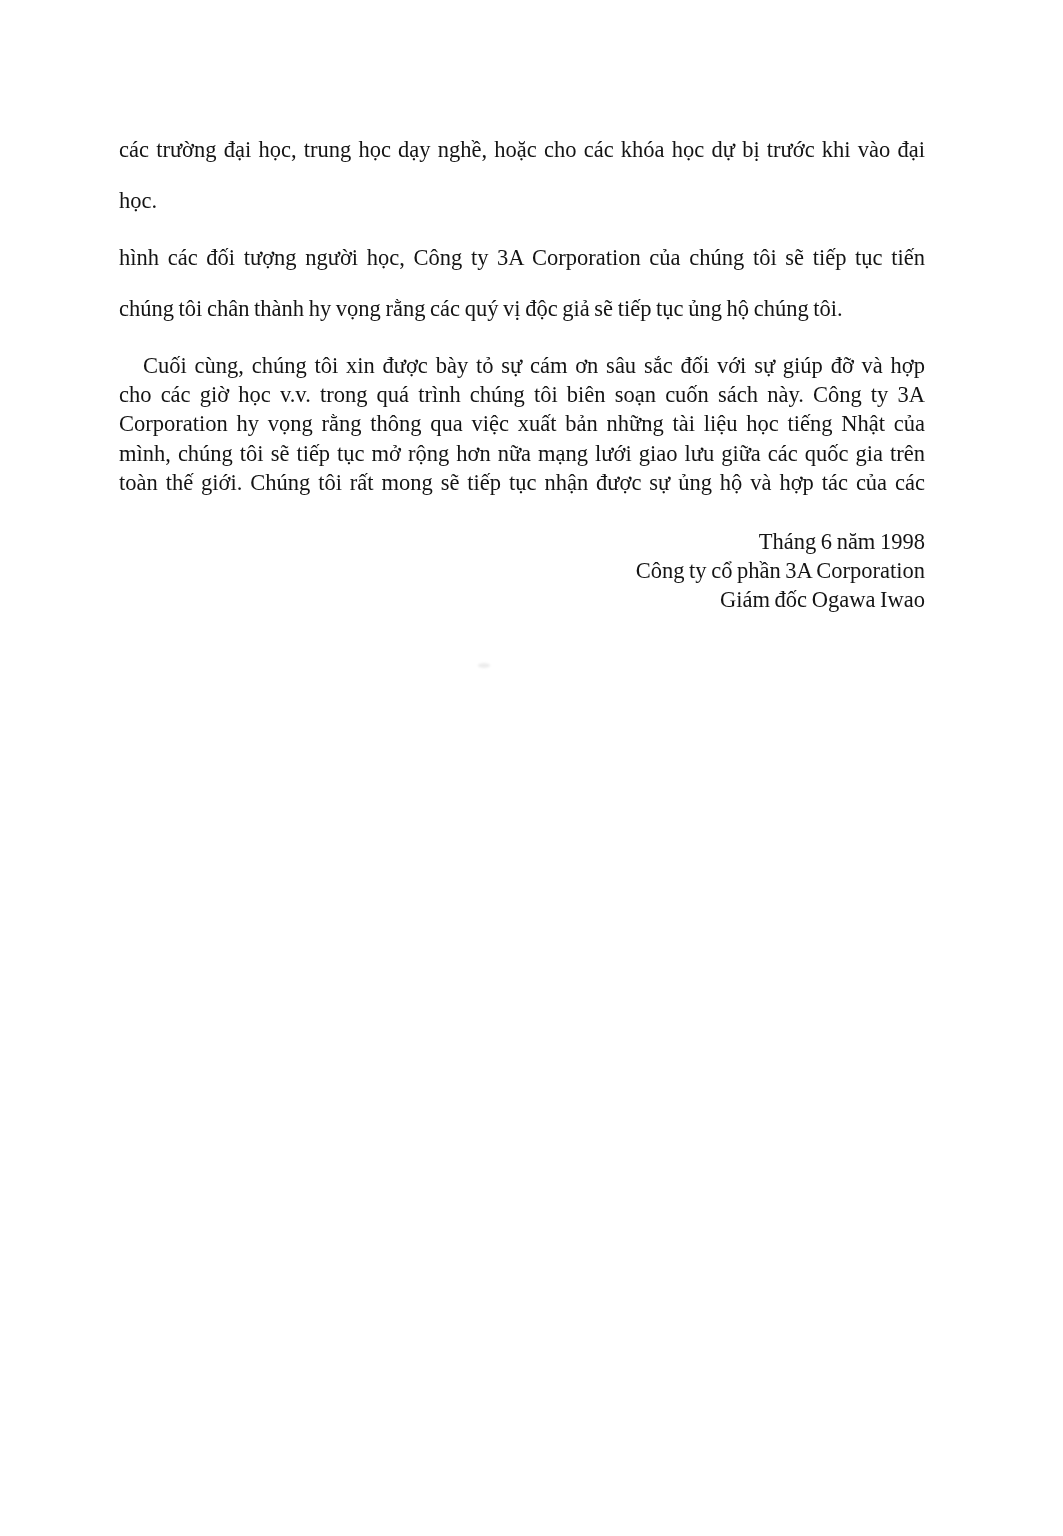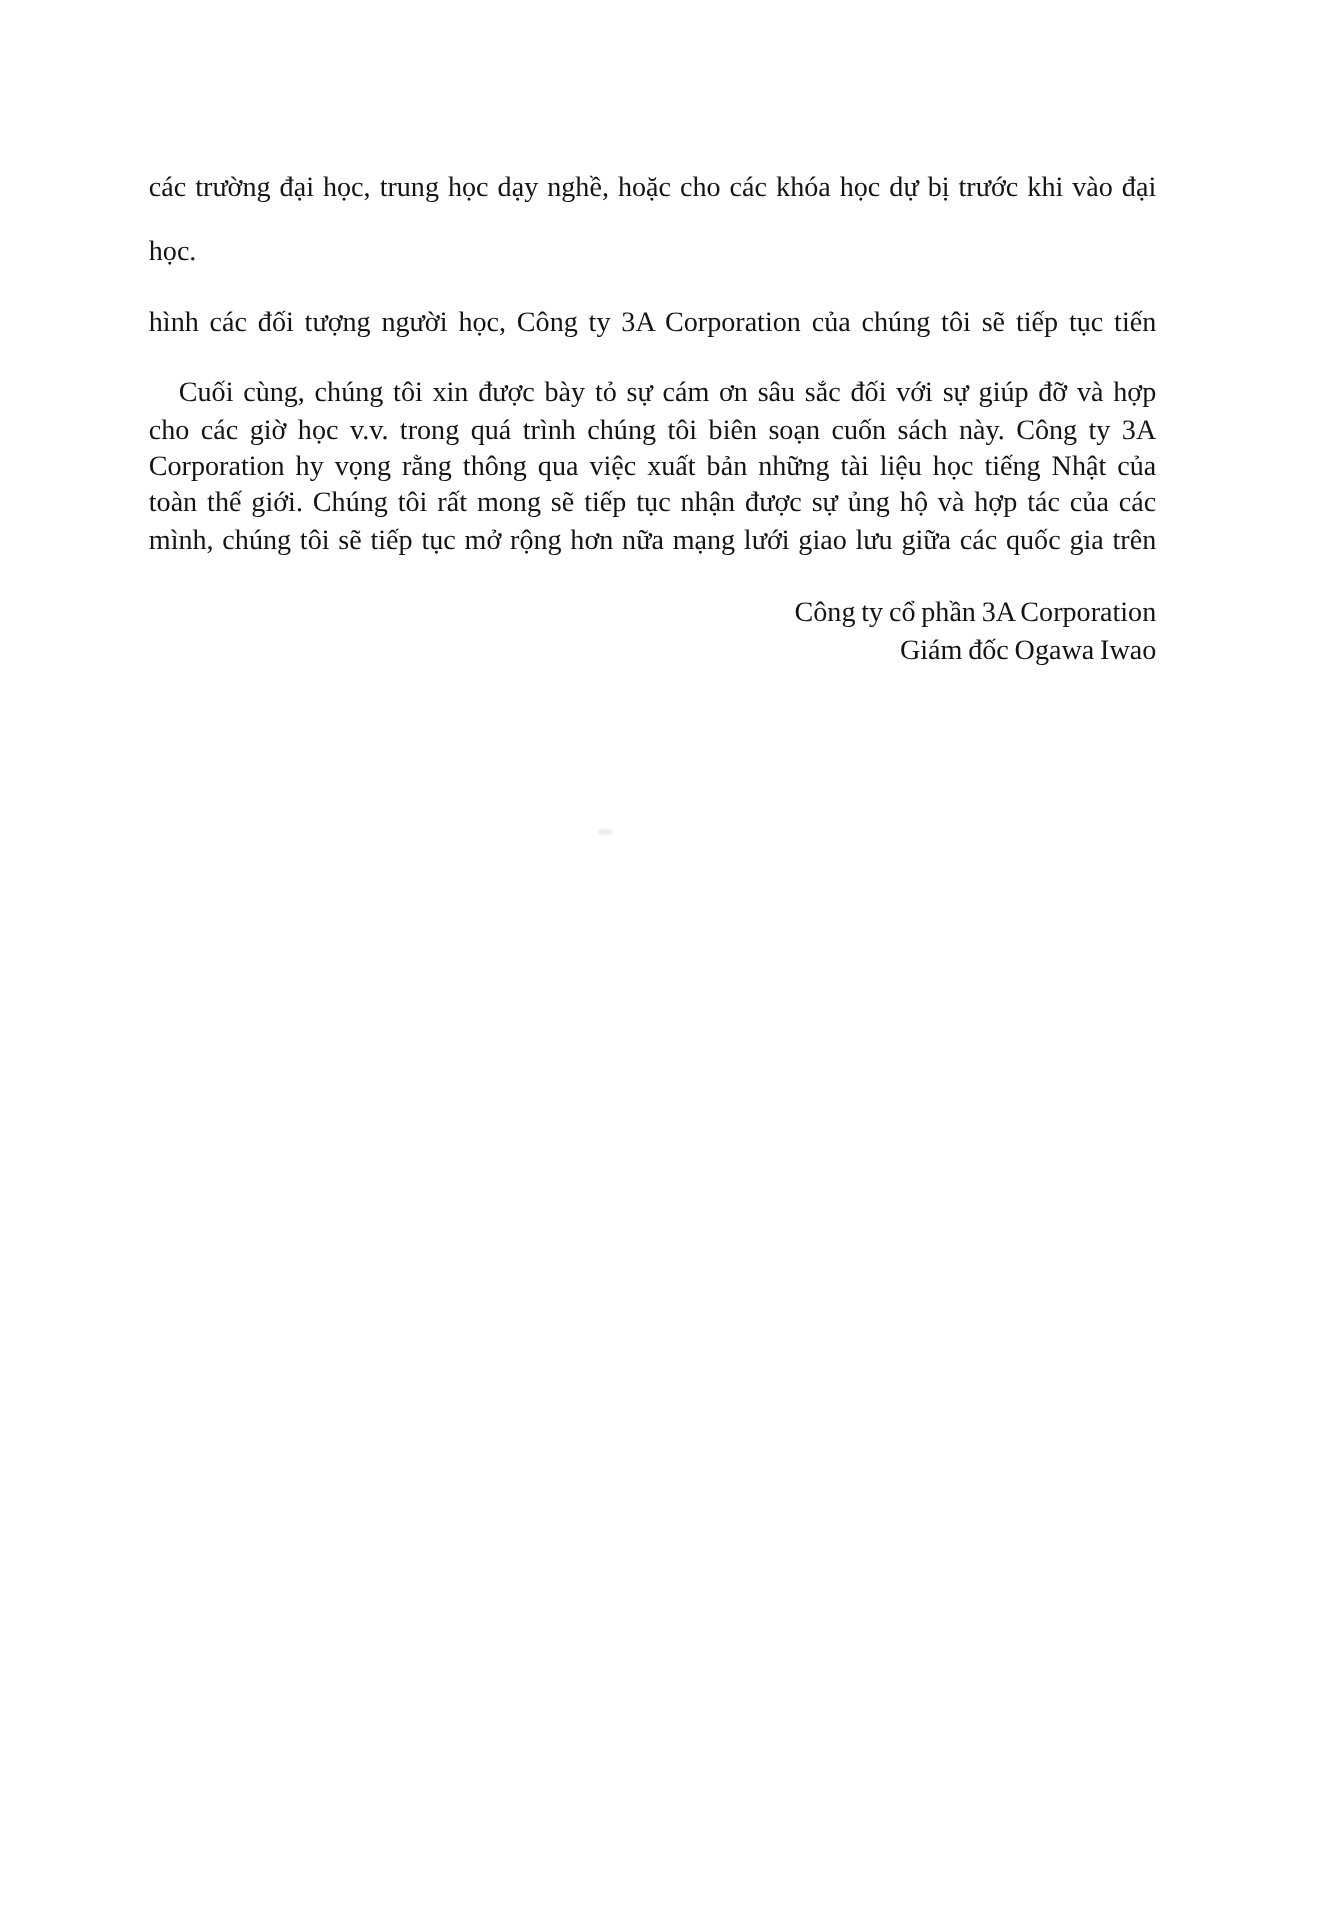--- a/index.html
+++ b/index.html
@@ -74,31 +74,33 @@
 
   <div class="text-block">
 
     <div class="para">
       <div class="line line-first">các trường đại học, trung học dạy nghề, hoặc cho các khóa học dự bị trước khi vào đại</div>
       <div class="line line-last">học.</div>
     </div>
 
     <div class="para indent">
       <div class="line">hình các đối tượng người học, Công ty 3A Corporation của chúng tôi sẽ tiếp tục tiến</div>
+      <div class="line line-last">chúng tôi chân thành hy vọng rằng các quý vị độc giả sẽ tiếp tục ủng hộ chúng tôi.</div>
     </div>
 
     <div class="para indent">
       <div class="line line-first">Cuối cùng, chúng tôi xin được bày tỏ sự cám ơn sâu sắc đối với sự giúp đỡ và hợp</div>
       <div class="line">cho các giờ học v.v. trong quá trình chúng tôi biên soạn cuốn sách này. Công ty 3A</div>
       <div class="line">Corporation hy vọng rằng thông qua việc xuất bản những tài liệu học tiếng Nhật của</div>
+      <div class="line">mình, chúng tôi sẽ tiếp tục mở rộng hơn nữa mạng lưới giao lưu giữa các quốc gia trên</div>
       <div class="line">toàn thế giới. Chúng tôi rất mong sẽ tiếp tục nhận được sự ủng hộ và hợp tác của các</div>
-      <div class="line">mình, chúng tôi sẽ tiếp tục mở rộng hơn nữa mạng lưới giao lưu giữa các quốc gia trên</div>
     </div>
 
     <div class="signature">
+      <div class="sig-line">Tháng 6 năm 1998</div>
       <div class="sig-line">Công ty cổ phần 3A Corporation</div>
       <div class="sig-line">Giám đốc Ogawa Iwao</div>
     </div>
 
   </div>
 
   <div class="speck"></div>
 
 </div>
 

